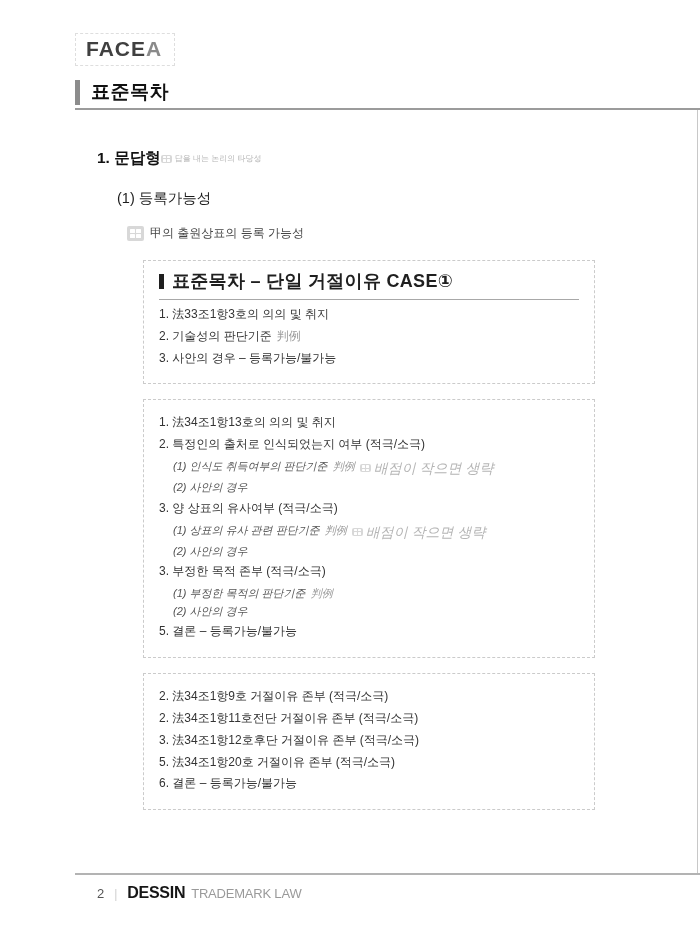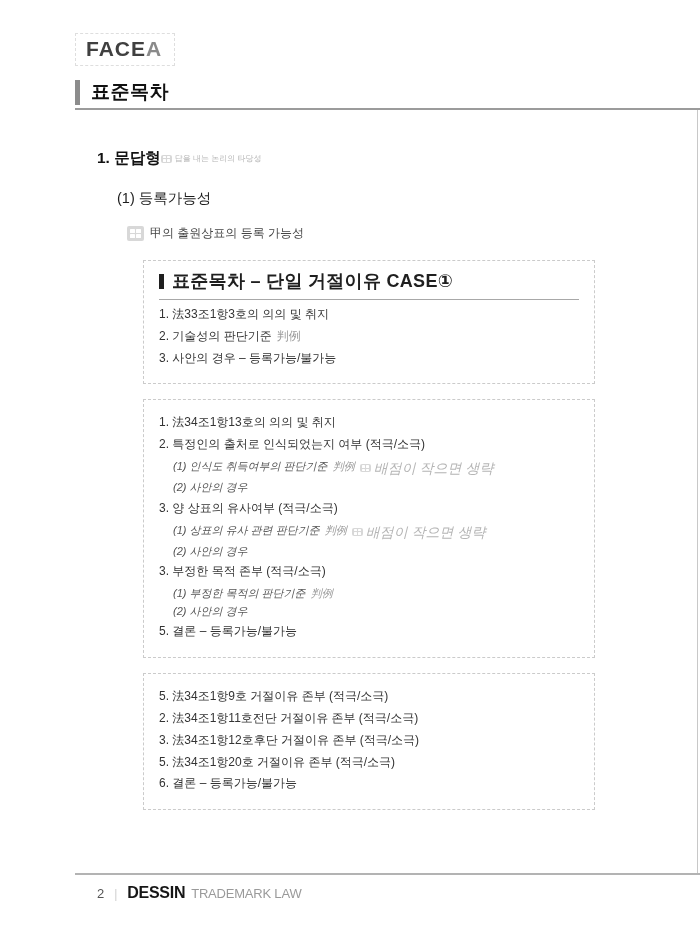--- a/index.html
+++ b/index.html
@@ -169,21 +169,21 @@
           </div>
         <div class="item">
             <span>5. 결론 – 등록가능/불가능</span>
           </div>
       </div>
     </div>
 
     <div class="toc-box">
       <div class="box-items">
         <div class="item">
-            <span>5. 法34조1항9호 거절이유 존부 (적극/소극)</span>
+            <span>2. 法34조1항9호 거절이유 존부 (적극/소극)</span>
           </div>
         <div class="item">
             <span>2. 法34조1항11호전단 거절이유 존부 (적극/소극)</span>
           </div>
         <div class="item">
             <span>3. 法34조1항12호후단 거절이유 존부 (적극/소극)</span>
           </div>
         <div class="item">
             <span>5. 法34조1항20호 거절이유 존부 (적극/소극)</span>
           </div>

